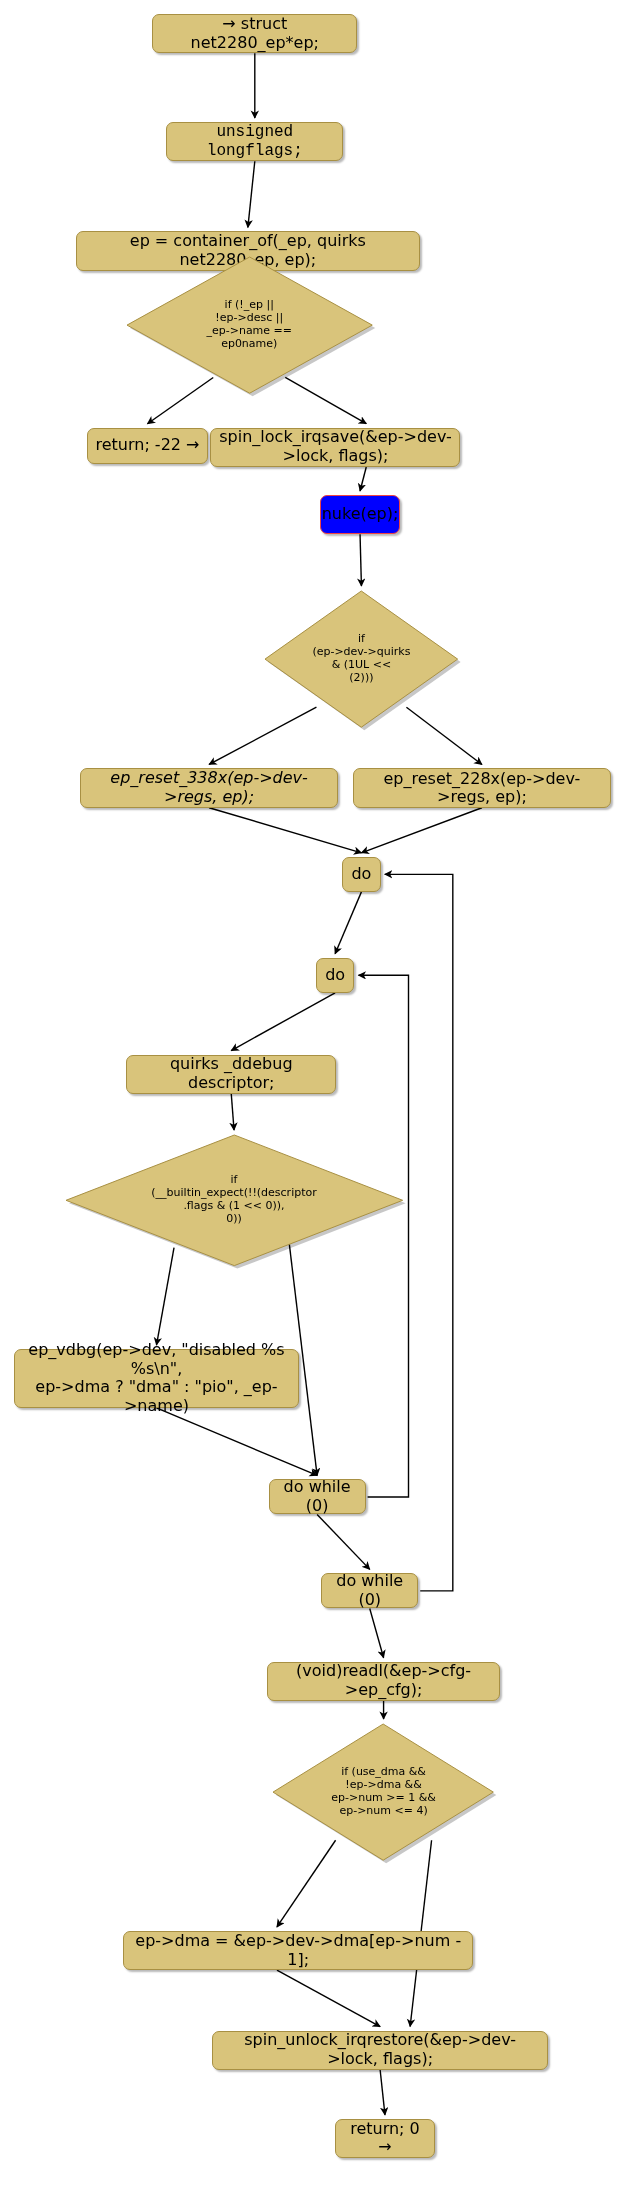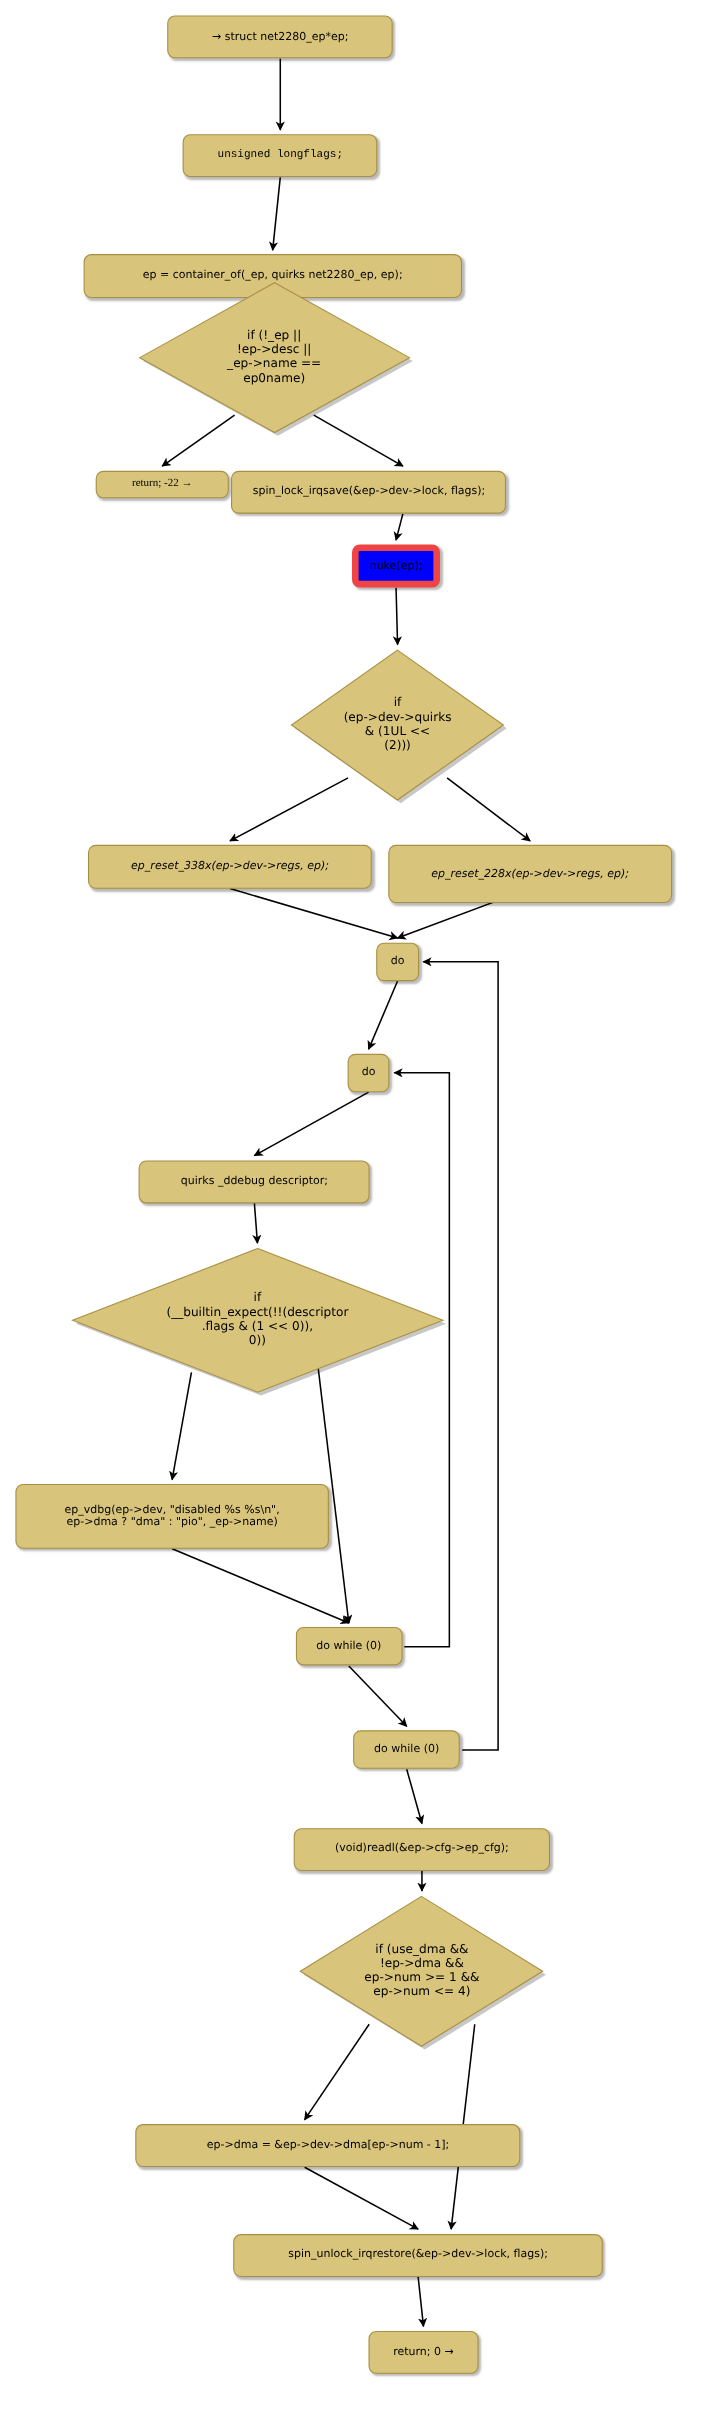--- a/index.html
+++ b/index.html
@@ -39,27 +39,27 @@
     text-align: center;
     color: #000000;
     line-height: 1.18;
     white-space: pre-line;
   }
   
   .act {
     background: #D9C47B;
     border: 1px solid #A89043;
     border-radius: 7px;
-    font-size: 10px;
+    font-size: 16px;
     padding: 3px 7px;
     box-shadow: 2px 2px 2px rgba(0,0,0,0.28);
   }
   .act.blue {
     background: #0000FF;
-    border: 6px solid #ef4444;
+    border: 1px solid #ef4444;
     color: #000000;
   }
   
   .diamond-wrap {
     position: absolute;
   }
   .diamond-wrap svg {
     position: absolute;
     left: 0;
     top: 0;
@@ -126,35 +126,35 @@
     <div class="diamond-wrap" style="left: 124.63px; top: 255.218px; width: 249.261px; height: 140.23px;">
       <svg width="249.2608695652174" height="140.22988505747128">
         <path d="M127.6304347826087,5 L250.2608695652174,73.11494252873564 L127.6304347826087,141.22988505747128 L5,73.11494252873564 Z" fill="rgba(0,0,0,0.22)"></path>
         <path d="M124.6304347826087,2 L247.2608695652174,70.11494252873564 L124.6304347826087,138.22988505747128 L2,70.11494252873564 Z" fill="#D9C47B" stroke="#A89043" stroke-width="1"></path>
       </svg>
       <div class="diamond-label">if (!_ep ||
 !ep-&gt;desc ||
 _ep-&gt;name ==
 ep0name)</div>
     </div>
-    <div class="node act" style="left: 87.2413px; top: 427.701px; width: 120.476px; height: 25px; font-family: Liberation Serif, serif;">return; -22 →</div>
+    <div class="node act" style="left: 87.2413px; top: 427.701px; width: 120.476px; height: 36px;">return; -22 →</div>
     <div class="node act" style="left: 210.487px; top: 427.701px; width: 250px; height: 39.2644px;">spin_lock_irqsave(&amp;ep-&gt;dev-&gt;lock, flags);</div>
     <div class="node act blue" style="left: 319.885px; top: 495.011px; width: 80.3174px; height: 39.2644px;">nuke(ep);</div>
     <div class="diamond-wrap" style="left: 263.109px; top: 588.966px; width: 196.639px; height: 140.23px;">
       <svg width="196.63913043478263" height="140.22988505747128">
         <path d="M101.31956521739131,5 L197.63913043478263,73.11494252873564 L101.31956521739131,141.22988505747128 L5,73.11494252873564 Z" fill="rgba(0,0,0,0.22)"></path>
         <path d="M98.31956521739131,2 L194.63913043478263,70.11494252873564 L98.31956521739131,138.22988505747128 L2,70.11494252873564 Z" fill="#D9C47B" stroke="#A89043" stroke-width="1"></path>
       </svg>
       <div class="diamond-label">if
 (ep-&gt;dev-&gt;quirks
 &amp; (1UL &lt;&lt;
 (2)))</div>
     </div>
     <div class="node act" style="left: 80.3174px; top: 768.46px; width: 257.57px; height: 39.2644px; font-style: italic;">ep_reset_338x(ep-&gt;dev-&gt;regs, ep);</div>
-    <div class="node act" style="left: 353.12px; top: 768.46px; width: 257.57px; height: 53px; font-style: italic;">ep_reset_228x(ep-&gt;dev-&gt;regs, ep);</div>
+    <div class="node act" style="left: 353.12px; top: 768.46px; width: 257.57px; height: 40px;">ep_reset_228x(ep-&gt;dev-&gt;regs, ep);</div>
     <div class="node act" style="left: 342.041px; top: 856.805px; width: 38.7739px; height: 35.0575px;">do</div>
     <div class="node act" style="left: 315.73px; top: 957.77px; width: 38.7739px; height: 35.0575px;">do</div>
     <div class="node act" style="left: 126.015px; top: 1054.53px; width: 210.487px; height: 39.2644px;">quirks _ddebug descriptor;</div>
     <div class="diamond-wrap" style="left: 63.7px; top: 1133.06px; width: 340.657px; height: 134.621px;">
       <svg width="340.6565217391305" height="134.6206896551724">
         <path d="M173.32826086956524,5 L341.6565217391305,70.3103448275862 L173.32826086956524,135.6206896551724 L5,70.3103448275862 Z" fill="rgba(0,0,0,0.22)"></path>
         <path d="M170.32826086956524,2 L338.6565217391305,67.3103448275862 L170.32826086956524,132.6206896551724 L2,67.3103448275862 Z" fill="#D9C47B" stroke="#A89043" stroke-width="1"></path>
       </svg>
       <div class="diamond-label">if
 (__builtin_expect(!!(descriptor

